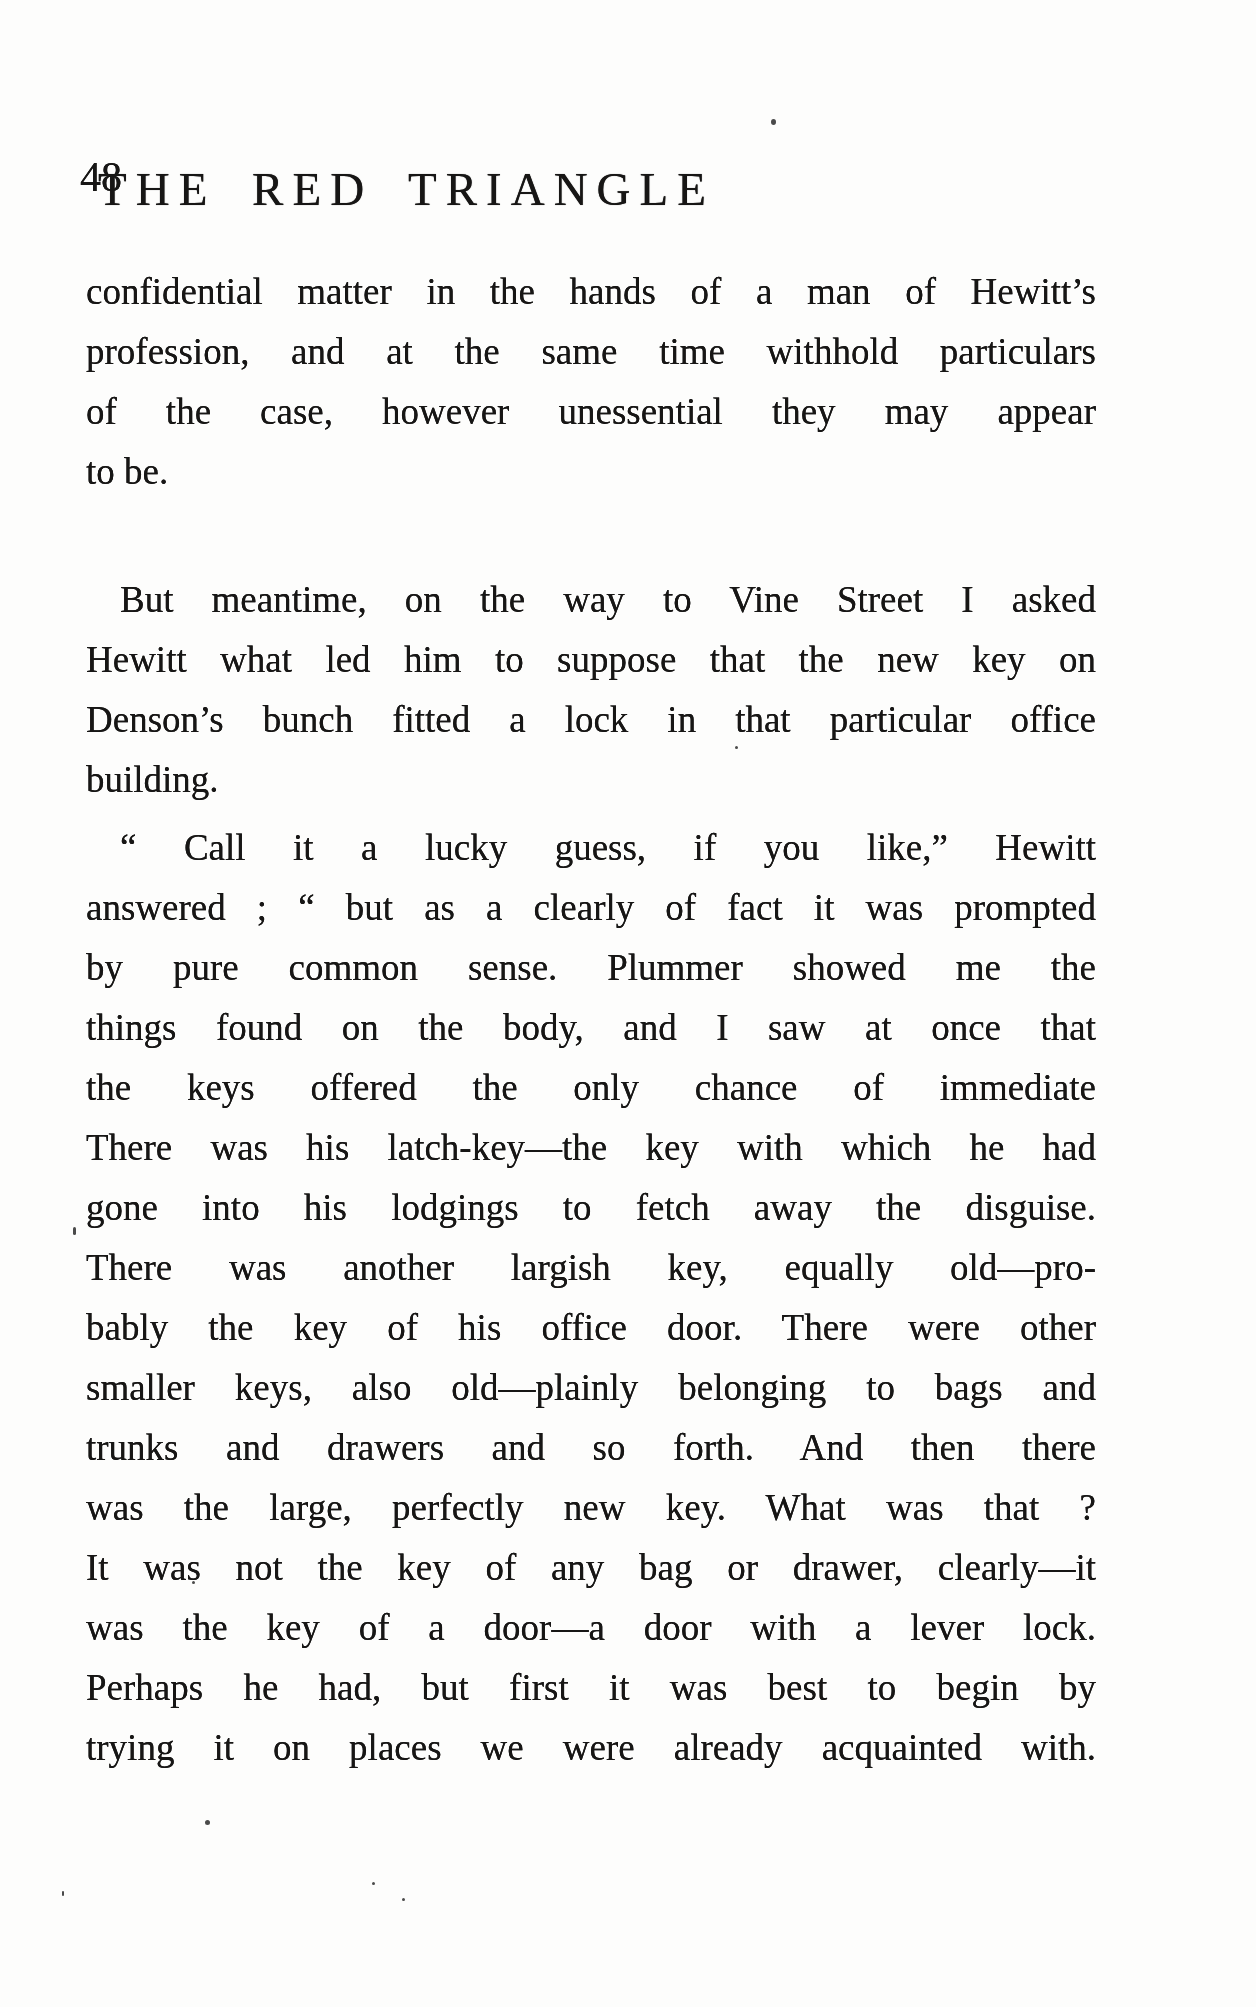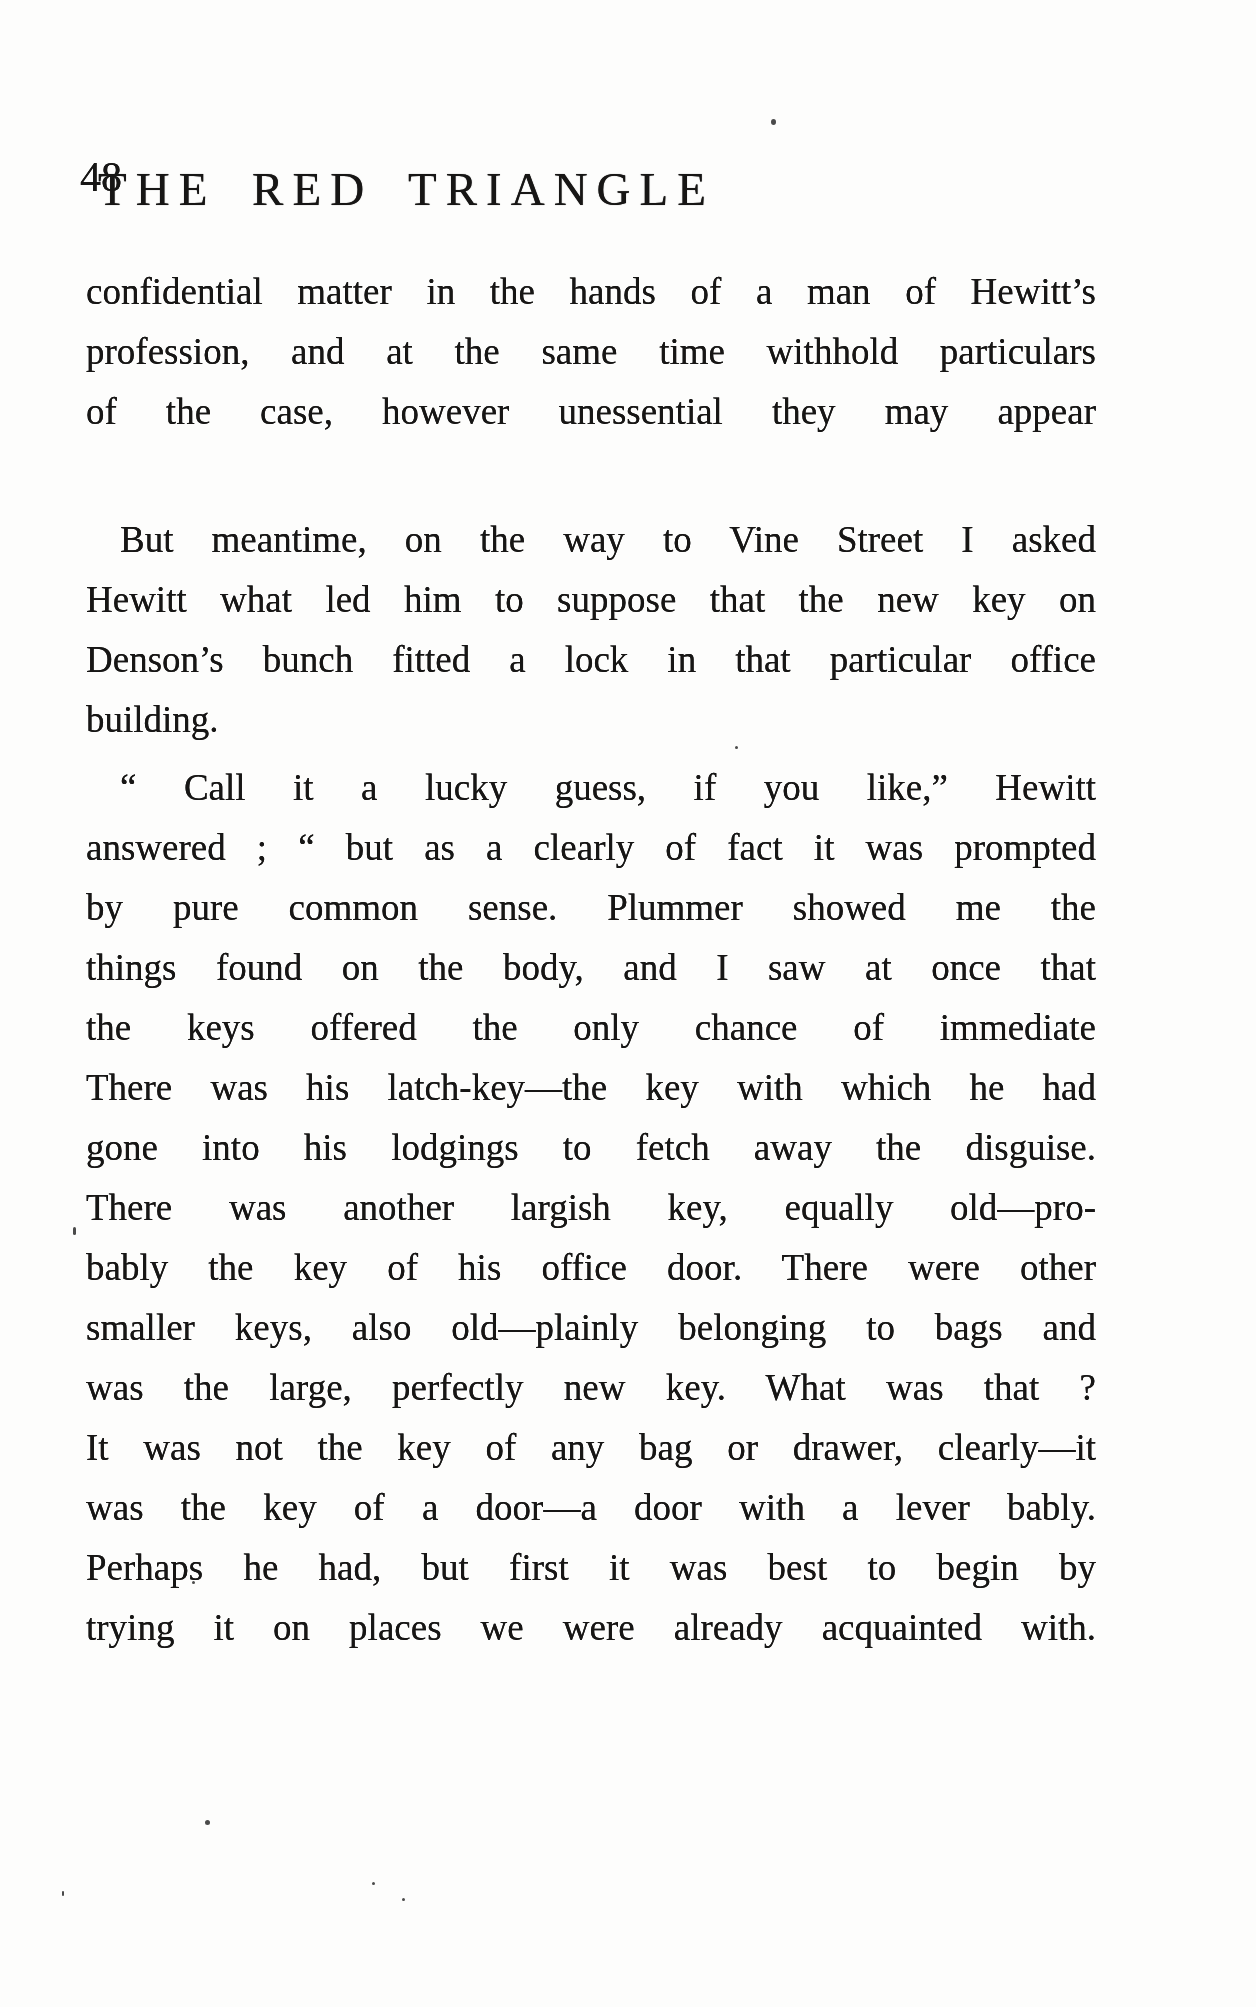--- a/index.html
+++ b/index.html
@@ -74,43 +74,45 @@
 
   <span class="page-number">48</span>
   <h1 class="page-title">THE RED TRIANGLE</h1>
 
   <main class="page-text">
 
     <p class="para">
       <span class="line">confidential matter in the hands of a man of Hewitt’s</span>
       <span class="line">profession, and at the same time withhold particulars</span>
       <span class="line">of the case, however unessential they may appear</span>
+      <span class="line flush-left">to be.</span>
     </p>
 
     <p class="para gap-before">
       <span class="line indent">But meantime, on the way to Vine Street I asked</span>
       <span class="line">Hewitt what led him to suppose that the new key on</span>
       <span class="line">Denson’s bunch fitted a lock in that particular office</span>
       <span class="line flush-left">building.</span>
     </p>
 
     <p class="para">
       <span class="line indent">“ Call it a lucky guess, if you like,” Hewitt</span>
       <span class="line">answered ; “ but as a clearly of fact it was prompted</span>
       <span class="line">by pure common sense. Plummer showed me the</span>
       <span class="line">things found on the body, and I saw at once that</span>
       <span class="line">the keys offered the only chance of immediate</span>
       <span class="line">There was his latch-key—the key with which he had</span>
       <span class="line">gone into his lodgings to fetch away the disguise.</span>
       <span class="line">There was another largish key, equally old—pro-</span>
       <span class="line">bably the key of his office door. There were other</span>
       <span class="line">smaller keys, also old—plainly belonging to bags and</span>
+      <span class="line">trunks and drawers and so forth. And then there</span>
       <span class="line">was the large, perfectly new key. What was that ?</span>
       <span class="line">It was not the key of any bag or drawer, clearly—it</span>
-      <span class="line">was the key of a door—a door with a lever bably.</span>
+      <span class="line">was the key of a door—a door with a lever lock.</span>
       <span class="line">Perhaps he had, but first it was best to begin by</span>
       <span class="line">trying it on places we were already acquainted with.</span>
     </p>
 
   </main>
 
   <span class="speck" style="left:771px; top:119px; width:5px; height:6px;"></span>
   <span class="speck" style="left:735px; top:746px; width:3px; height:3px;"></span>
   <span class="speck" style="left:73px; top:1227px; width:3px; height:8px; border-radius:2px;"></span>
   <span class="speck" style="left:192px; top:1581px; width:3px; height:3px;"></span>

